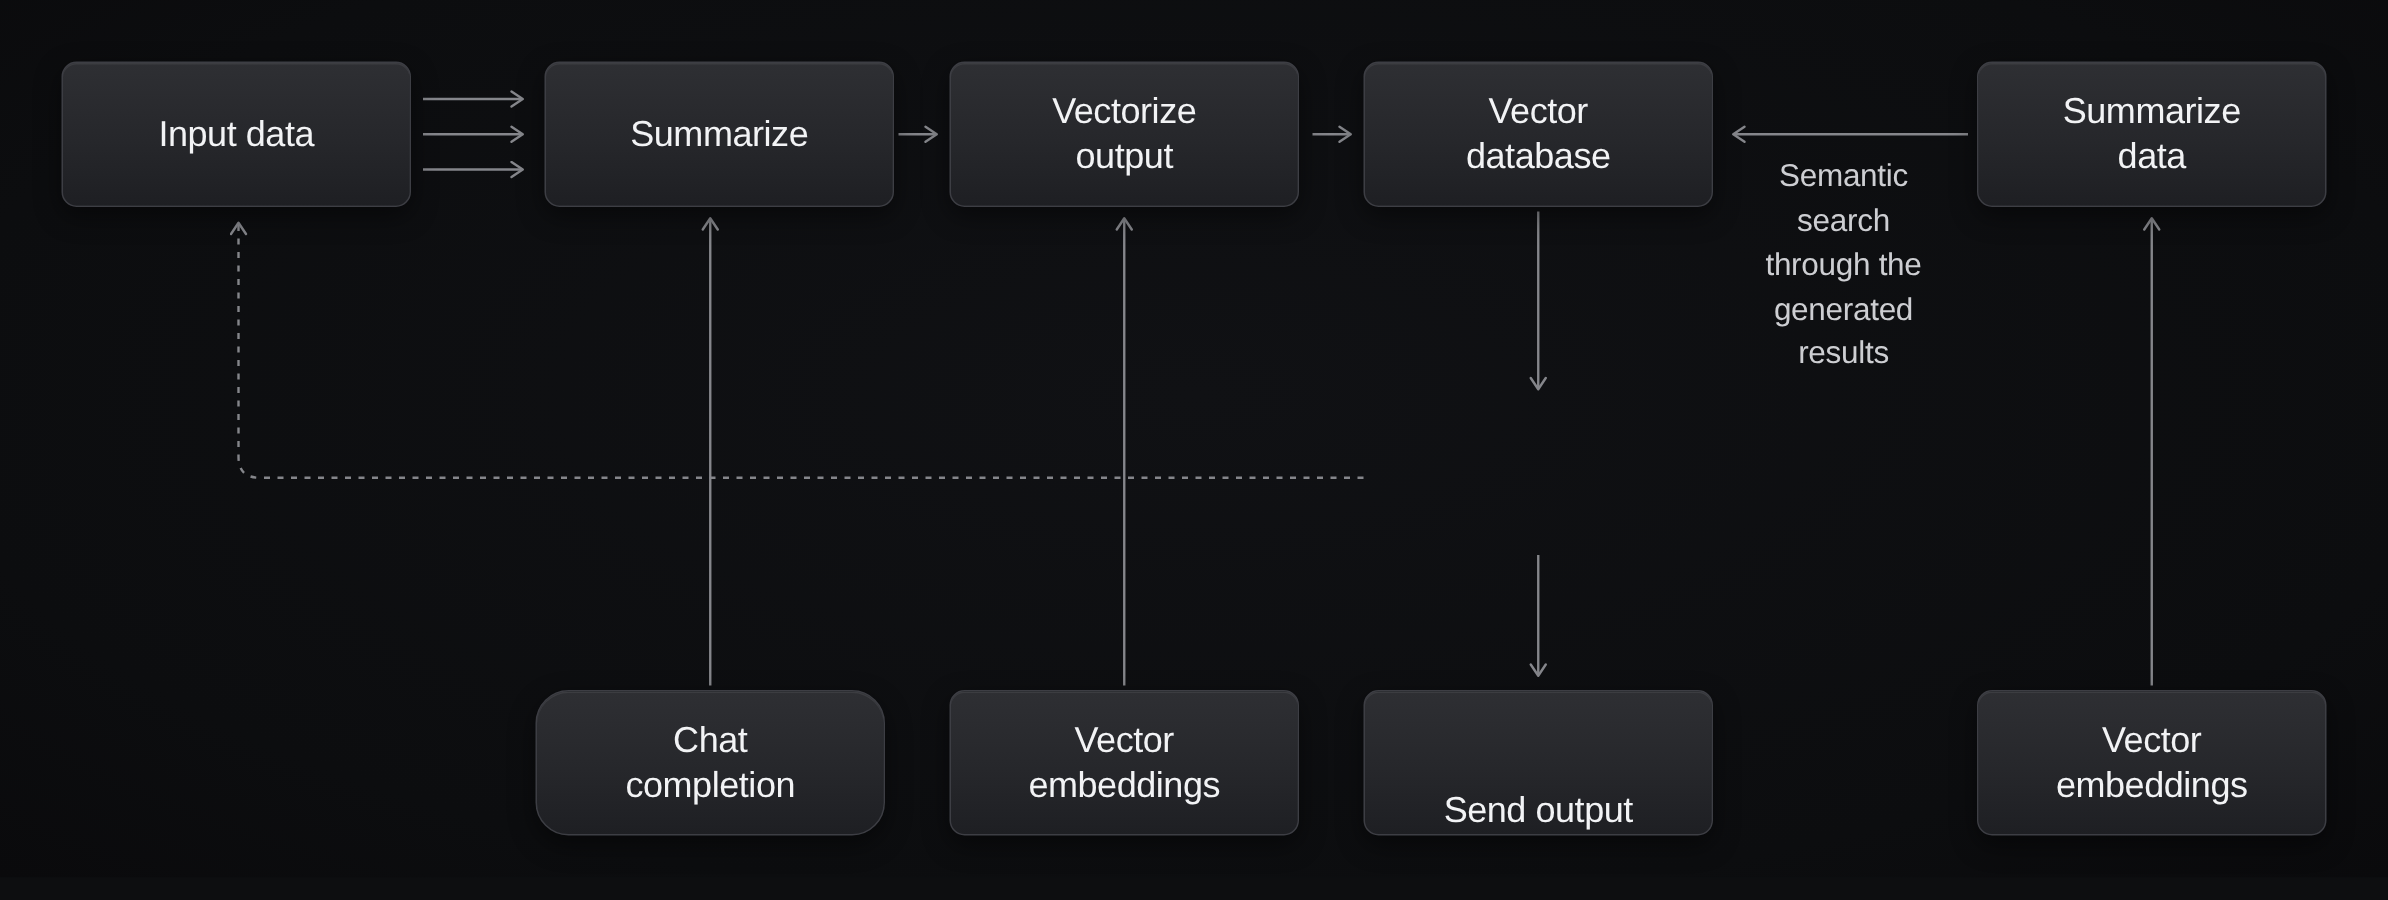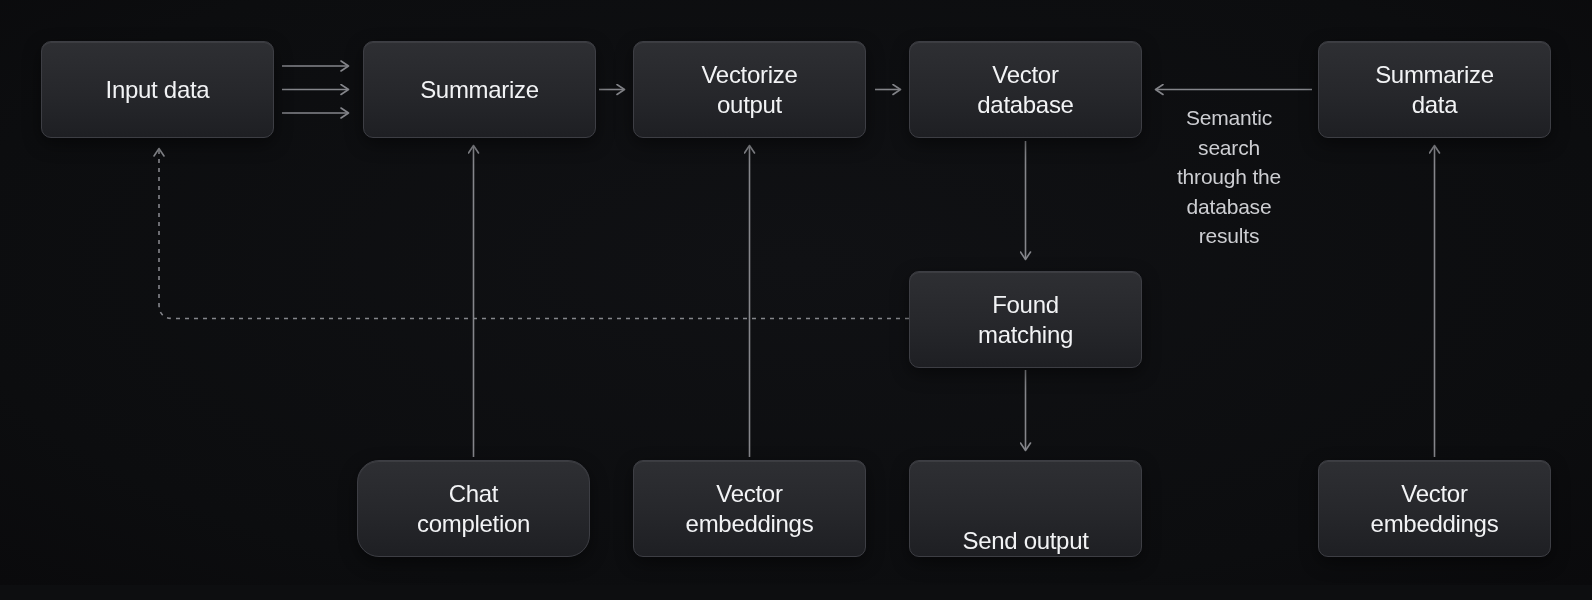--- a/index.html
+++ b/index.html
@@ -94,40 +94,36 @@
   </div>
   <div class="node" style="left:909px; top:41px;">
     <span class="node-label">Vector
 database</span>
   </div>
   <div class="node" style="left:1318px; top:41px;">
     <span class="node-label">Summarize
 data</span>
   </div>
 
-  <div class="node" style="left:909px; top:271px;">
-    <span class="node-label">Found
-matching</span>
-  </div>
 
   <div class="node" style="left:357px; top:460px;border-radius:22px;">
     <span class="node-label">Chat
 completion</span>
   </div>
   <div class="node" style="left:633px; top:460px;">
     <span class="node-label">Vector
 embeddings</span>
   </div>
   <div class="node" style="left:909px; top:460px;align-items:flex-end;">
     <span class="node-label">Send output</span>
   </div>
   <div class="node" style="left:1318px; top:460px;">
     <span class="node-label">Vector
 embeddings</span>
   </div>
 
   <div class="annotation" style="left:1229px; top:103px;">Semantic
 search
 through the
-database
+generated
 results</div>
 
 </div>
 
 </body></html>

